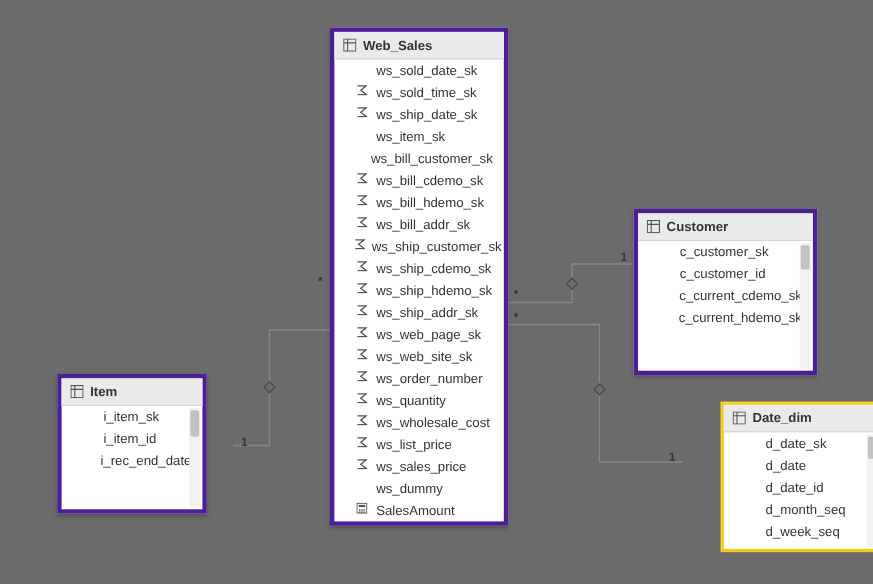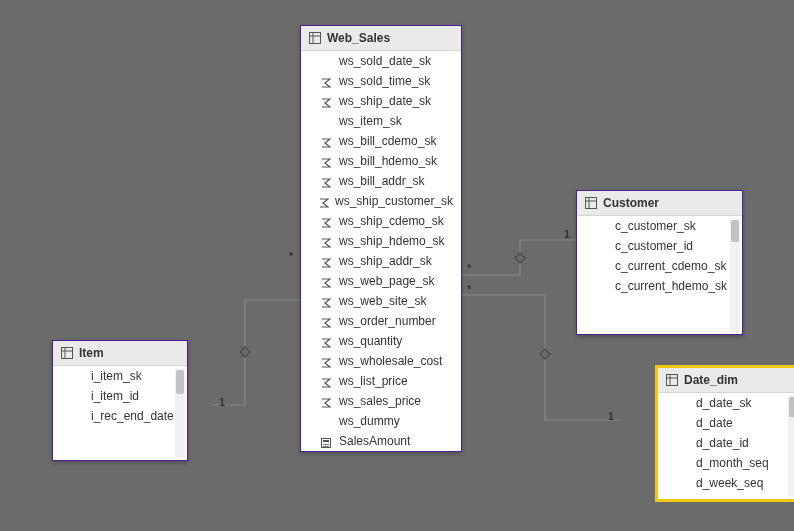--- a/index.html
+++ b/index.html
@@ -13,21 +13,21 @@
     position: relative;
     overflow: hidden;
   }
   .canvas {
     position: absolute;
     inset: 0;
   }
   .table {
     position: absolute;
     background: #fff;
-    border: 1px solid #4c1d95;
+    border: 4px solid #4c1d95;
     box-shadow: 0 2px 4px rgba(0,0,0,0.25);
   }
   .table.selected {
     border: 2px solid #f2c811;
     box-shadow: 0 0 0 1px #f2c811;
   }
   .table-header {
     display: flex;
     align-items: center;
     gap: 6px;
@@ -38,21 +38,21 @@
     color: #333;
   }
   .table-body {
     position: relative;
   }
   .field-list {
     overflow: hidden;
   }
   .field {
     display: flex;
-    align-items: flex-end;
+    align-items: flex-start;
     gap: 6px;
     padding: 3px 10px 3px 18px;
     white-space: nowrap;
     color: #333;
   }
   .field .icon-slot {
     width: 14px;
     display: inline-flex;
     justify-content: center;
   }
@@ -182,20 +182,24 @@
                 <path d="M1 1 H9 L4 5 L9 9 H1" fill="none" stroke="#555" stroke-width="1.2"></path>
               </svg>
             </span>
             <span>ws_ship_date_sk</span>
           </div>
           <div class="field">
             <span class="icon-slot"></span>
             <span>ws_item_sk</span>
           </div>
           <div class="field">
+            <span class="icon-slot"></span>
+            <span>ws_bill_customer_sk</span>
+          </div>
+          <div class="field">
             <span class="icon-slot">
               <svg width="10" height="10" viewBox="0 0 10 10">
                 <path d="M1 1 H9 L4 5 L9 9 H1" fill="none" stroke="#555" stroke-width="1.2"></path>
               </svg>
             </span>
             <span>ws_bill_cdemo_sk</span>
           </div>
           <div class="field">
             <span class="icon-slot">
               <svg width="10" height="10" viewBox="0 0 10 10">

